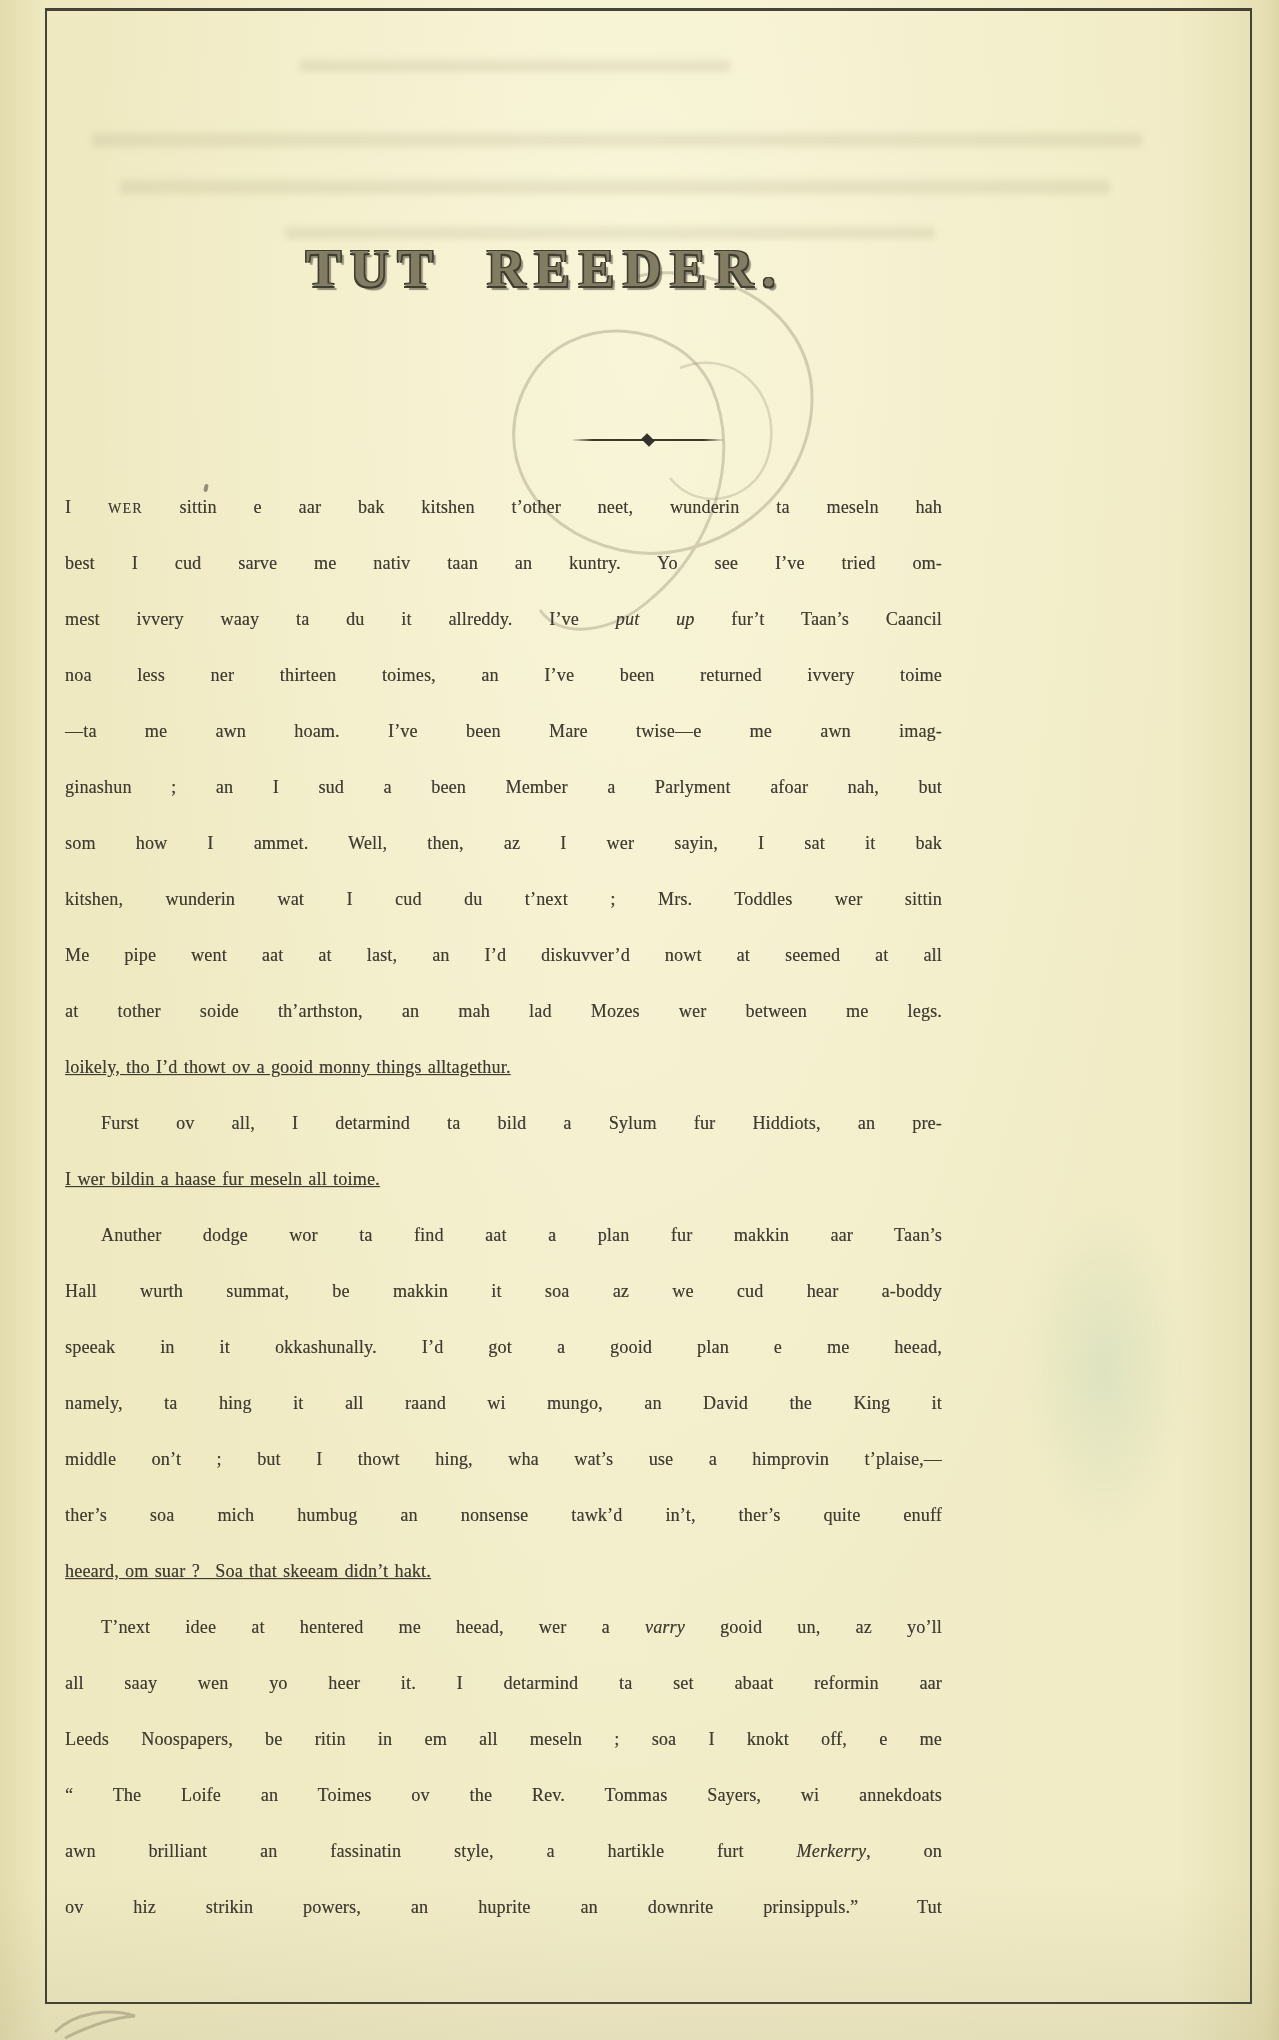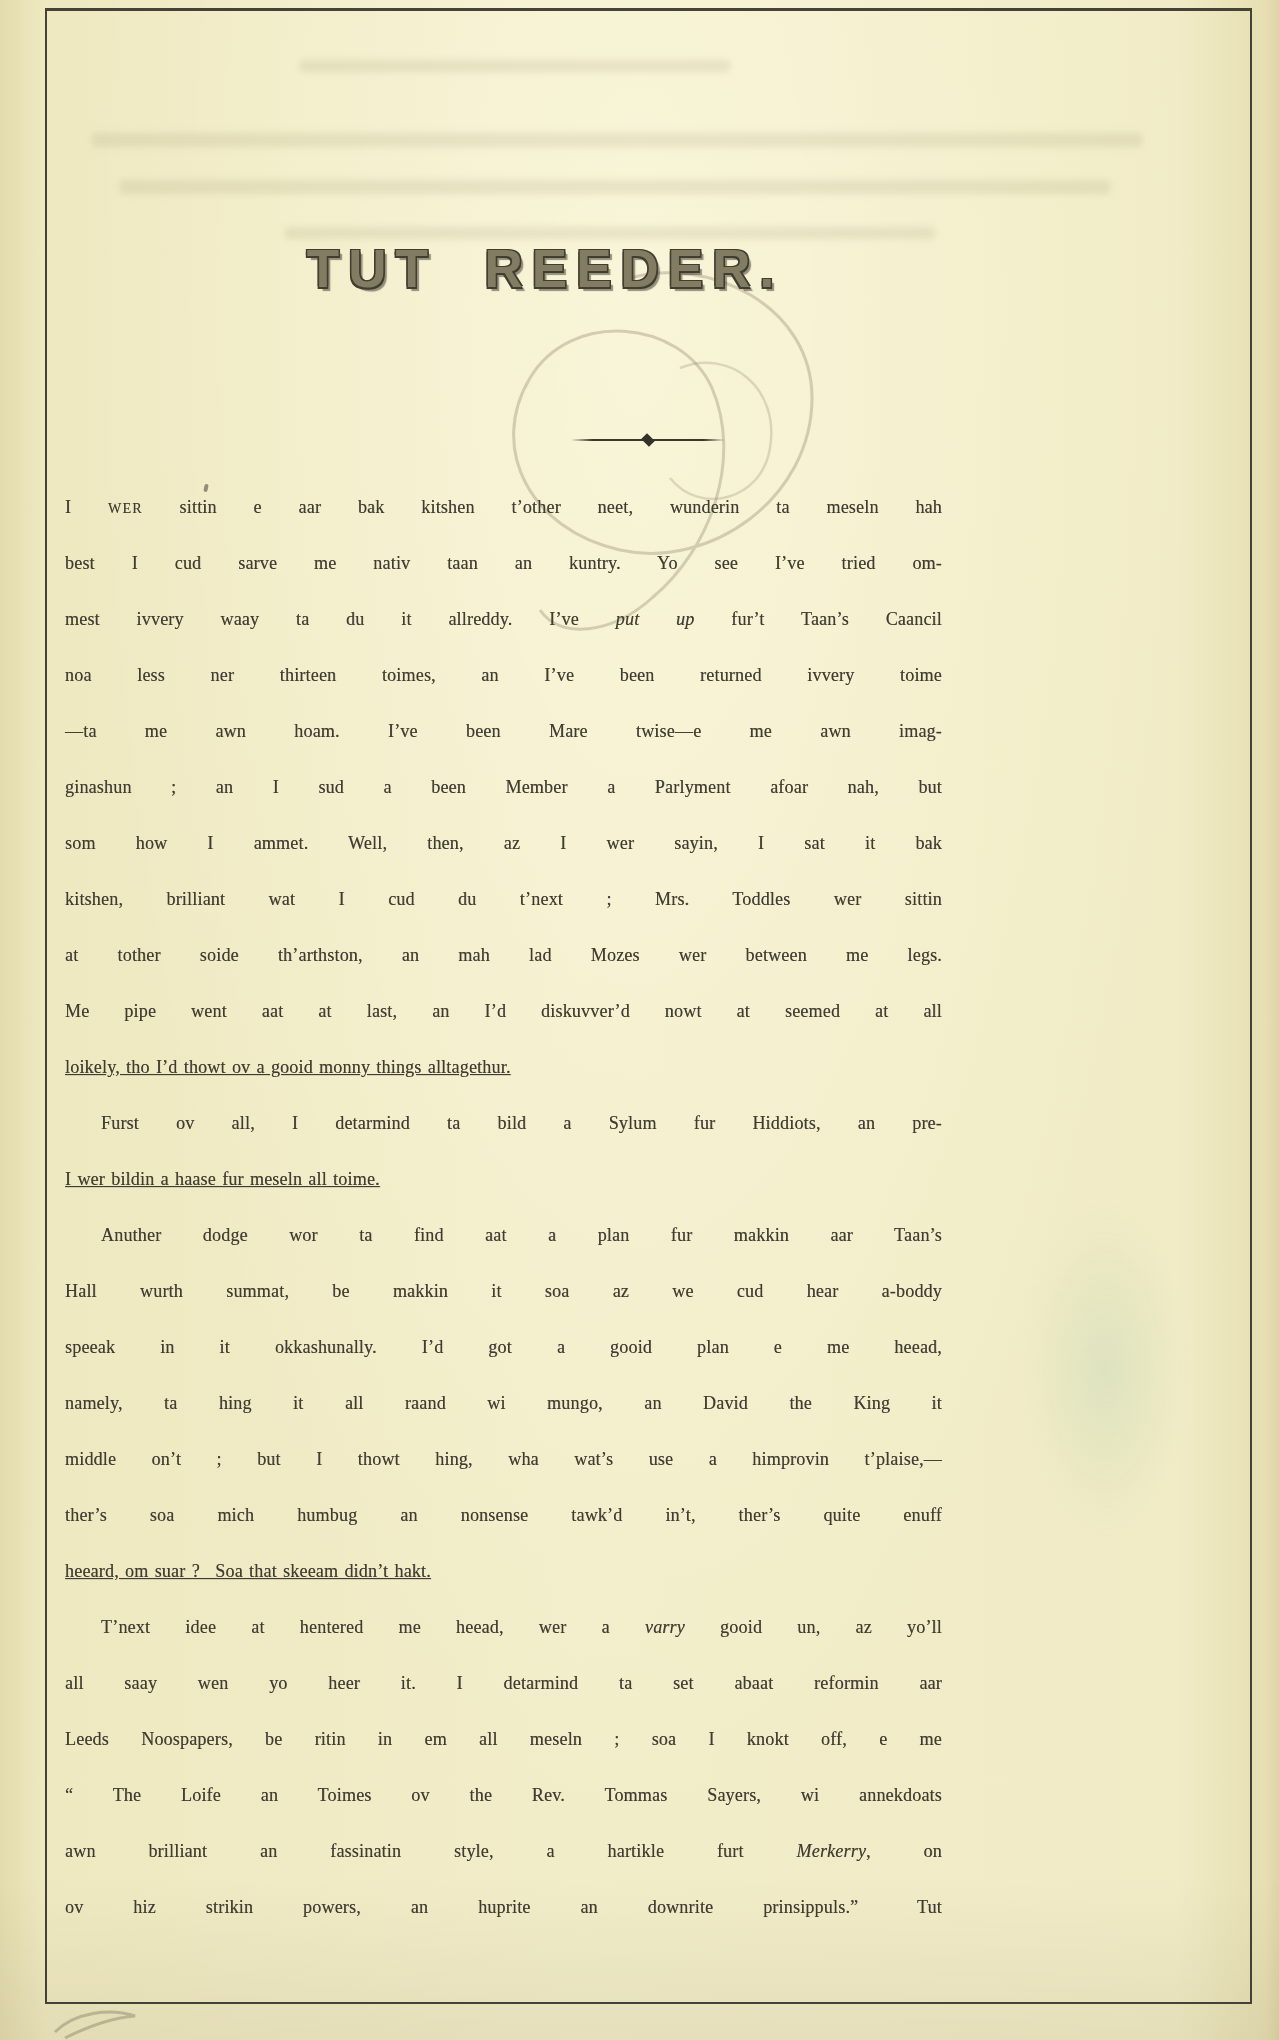--- a/index.html
+++ b/index.html
@@ -19,21 +19,21 @@
     opacity:0.92;
   }
   .ghost { position:absolute; background:rgba(151,143,106,0.16); filter:blur(3px); border-radius:3px; }
   .smudge { position:absolute; left:1020px; top:1200px; width:170px; height:340px;
     background:radial-gradient(ellipse, rgba(110,170,150,0.14), rgba(110,170,150,0) 70%); filter:blur(2px); }
   .scribble { position:absolute; filter:blur(0.7px); }
   .speck { position:absolute; left:204px; top:484px; width:4px; height:8px;
     background:rgba(70,66,52,0.55); border-radius:2px; transform:rotate(12deg); }
   .title {
     position:absolute; left:65px; top:238px; width:960px; text-align:center;
-    font-family:Liberation Sans, sans-serif; font-weight:bold;
+    font-family:Liberation Serif, serif; font-weight:bold;
     font-size:53px; letter-spacing:9px; word-spacing:24px;
     color:#827c62;
     text-shadow:
       -1.5px -1.5px 0 #403d31, 1.5px -1.5px 0 #403d31,
       -1.5px 1.5px 0 #403d31, 1.5px 1.5px 0 #403d31,
       3.5px 4px 1px rgba(64,61,49,0.55);
   }
   .divider { position:absolute; left:571px; top:434px; width:154px; height:12px; }
   .divider .bar {
     position:absolute; top:5px; left:0; width:100%; height:2px;
@@ -88,23 +88,23 @@
   </div>
 
   <div class="body-text">
       <div class="line"><span>I </span><span class="sc">WER</span><span> sittin e aar bak kitshen t’other neet, wunderin ta meseln hah</span></div>
       <div class="line"><span>best I cud sarve me nativ taan an kuntry.  Yo see I’ve tried om-</span></div>
       <div class="line"><span>mest ivvery waay ta du it allreddy.  I’ve </span><span class="i">put up</span><span> fur’t Taan’s Caancil</span></div>
       <div class="line"><span>noa less ner thirteen toimes, an I’ve been returned ivvery toime</span></div>
       <div class="line"><span>—ta me awn hoam.  I’ve been Mare twise—e me awn imag-</span></div>
       <div class="line"><span>ginashun ; an I sud a been Member a Parlyment afoar nah, but</span></div>
       <div class="line"><span>som how I ammet.  Well, then, az I wer sayin, I sat it bak</span></div>
-      <div class="line"><span>kitshen, brilliant wat I cud du t’next ; Mrs. Toddles wer sittin</span></div>
+      <div class="line"><span>kitshen, wunderin wat I cud du t’next ; Mrs. Toddles wer sittin</span></div>
+      <div class="line"><span>Me pipe went aat at last, an I’d diskuvver’d nowt at seemed at all</span></div>
       <div class="line"><span>at tother soide th’arthston, an mah lad Mozes wer between me legs.</span></div>
-      <div class="line"><span>Me pipe went aat at last, an I’d diskuvver’d nowt at seemed at all</span></div>
       <div class="line left"><span>loikely, tho I’d thowt ov a gooid monny things alltagethur.</span></div>
       <div class="line indent"><span>Furst ov all, I detarmind ta bild a Sylum fur Hiddiots, an pre-</span></div>
       <div class="line left"><span>I wer bildin a haase fur meseln all toime.</span></div>
       <div class="line indent"><span>Anuther dodge wor ta find aat a plan fur makkin aar Taan’s</span></div>
       <div class="line"><span>Hall wurth summat, be makkin it soa az we cud hear a-boddy</span></div>
       <div class="line"><span>speeak in it okkashunally.  I’d got a gooid plan e me heead,</span></div>
       <div class="line"><span>namely, ta hing it all raand wi mungo, an David the King it</span></div>
       <div class="line"><span>middle on’t ; but I thowt hing, wha wat’s use a himprovin t’plaise,—</span></div>
       <div class="line"><span>ther’s soa mich humbug an nonsense tawk’d in’t, ther’s quite enuff</span></div>
       <div class="line left"><span>heeard, om suar ?  Soa that skeeam didn’t hakt.</span></div>

